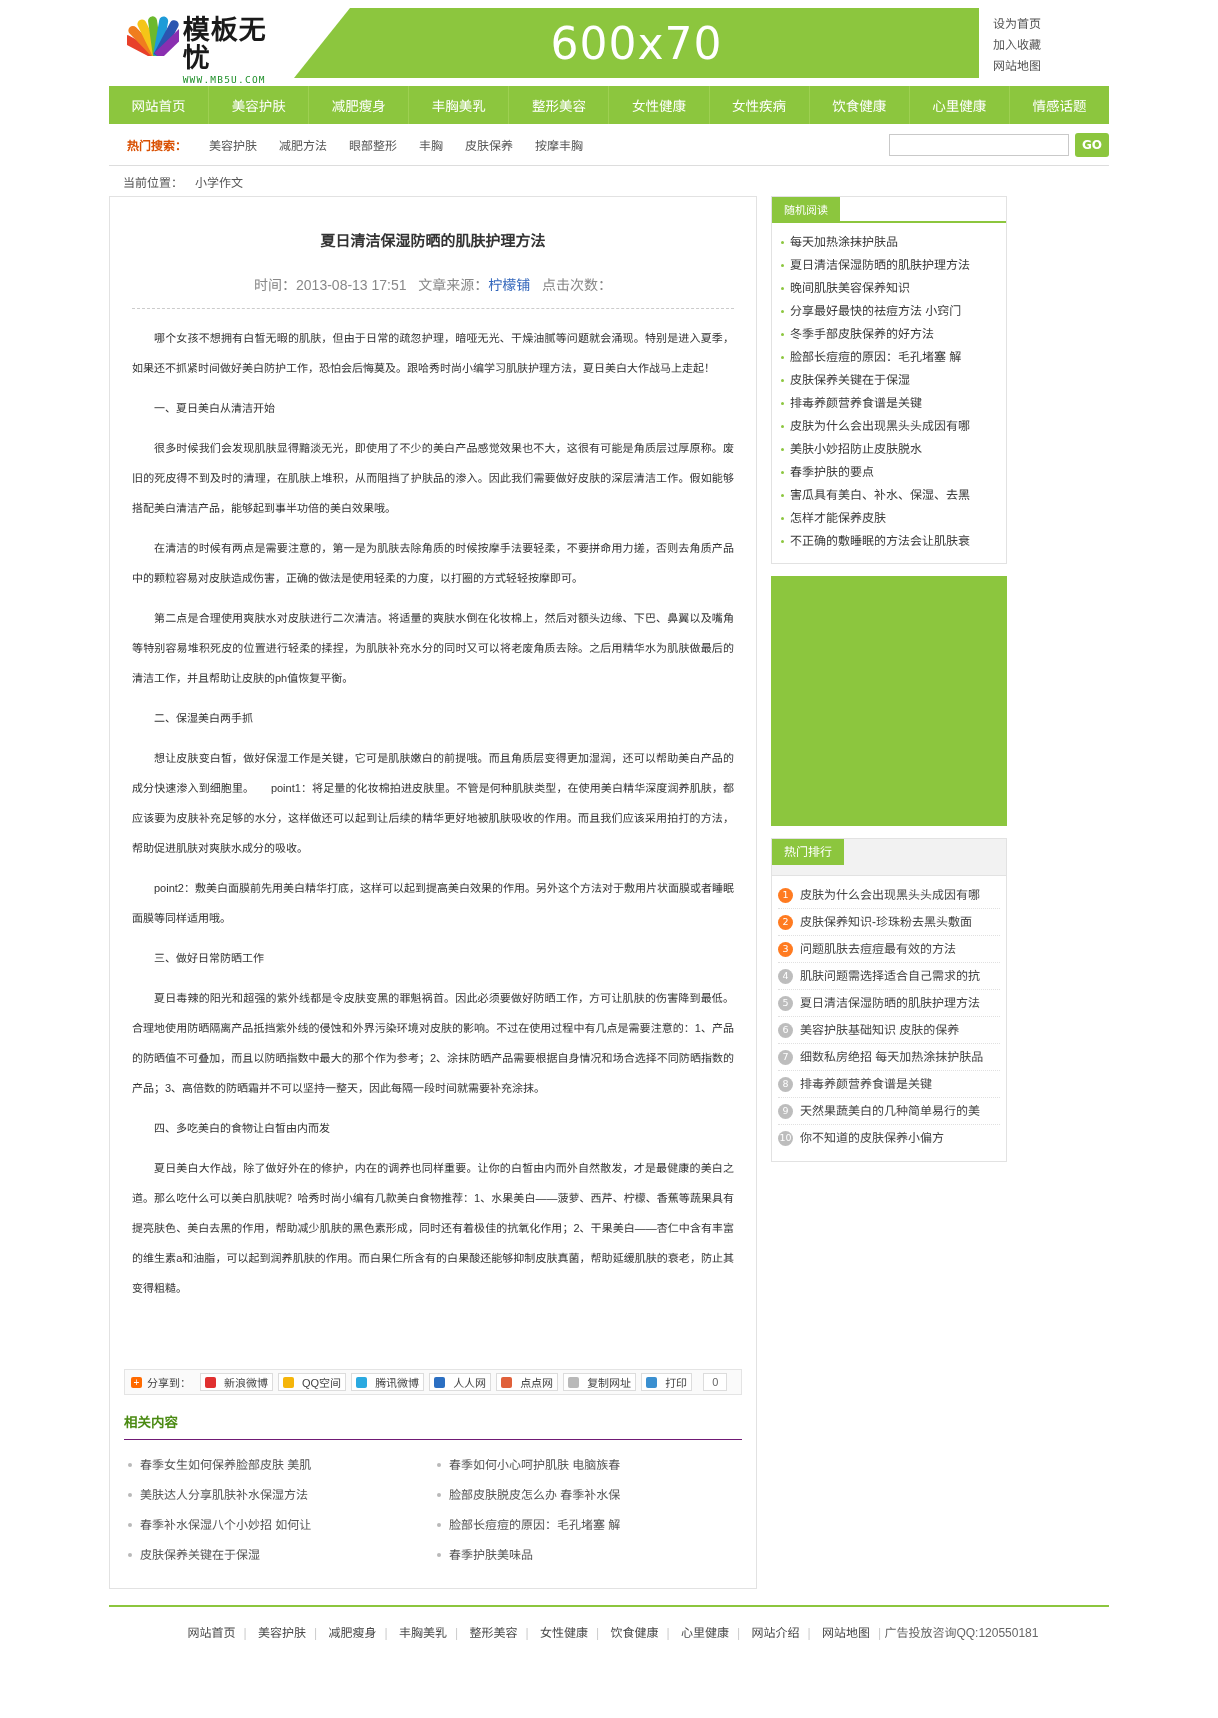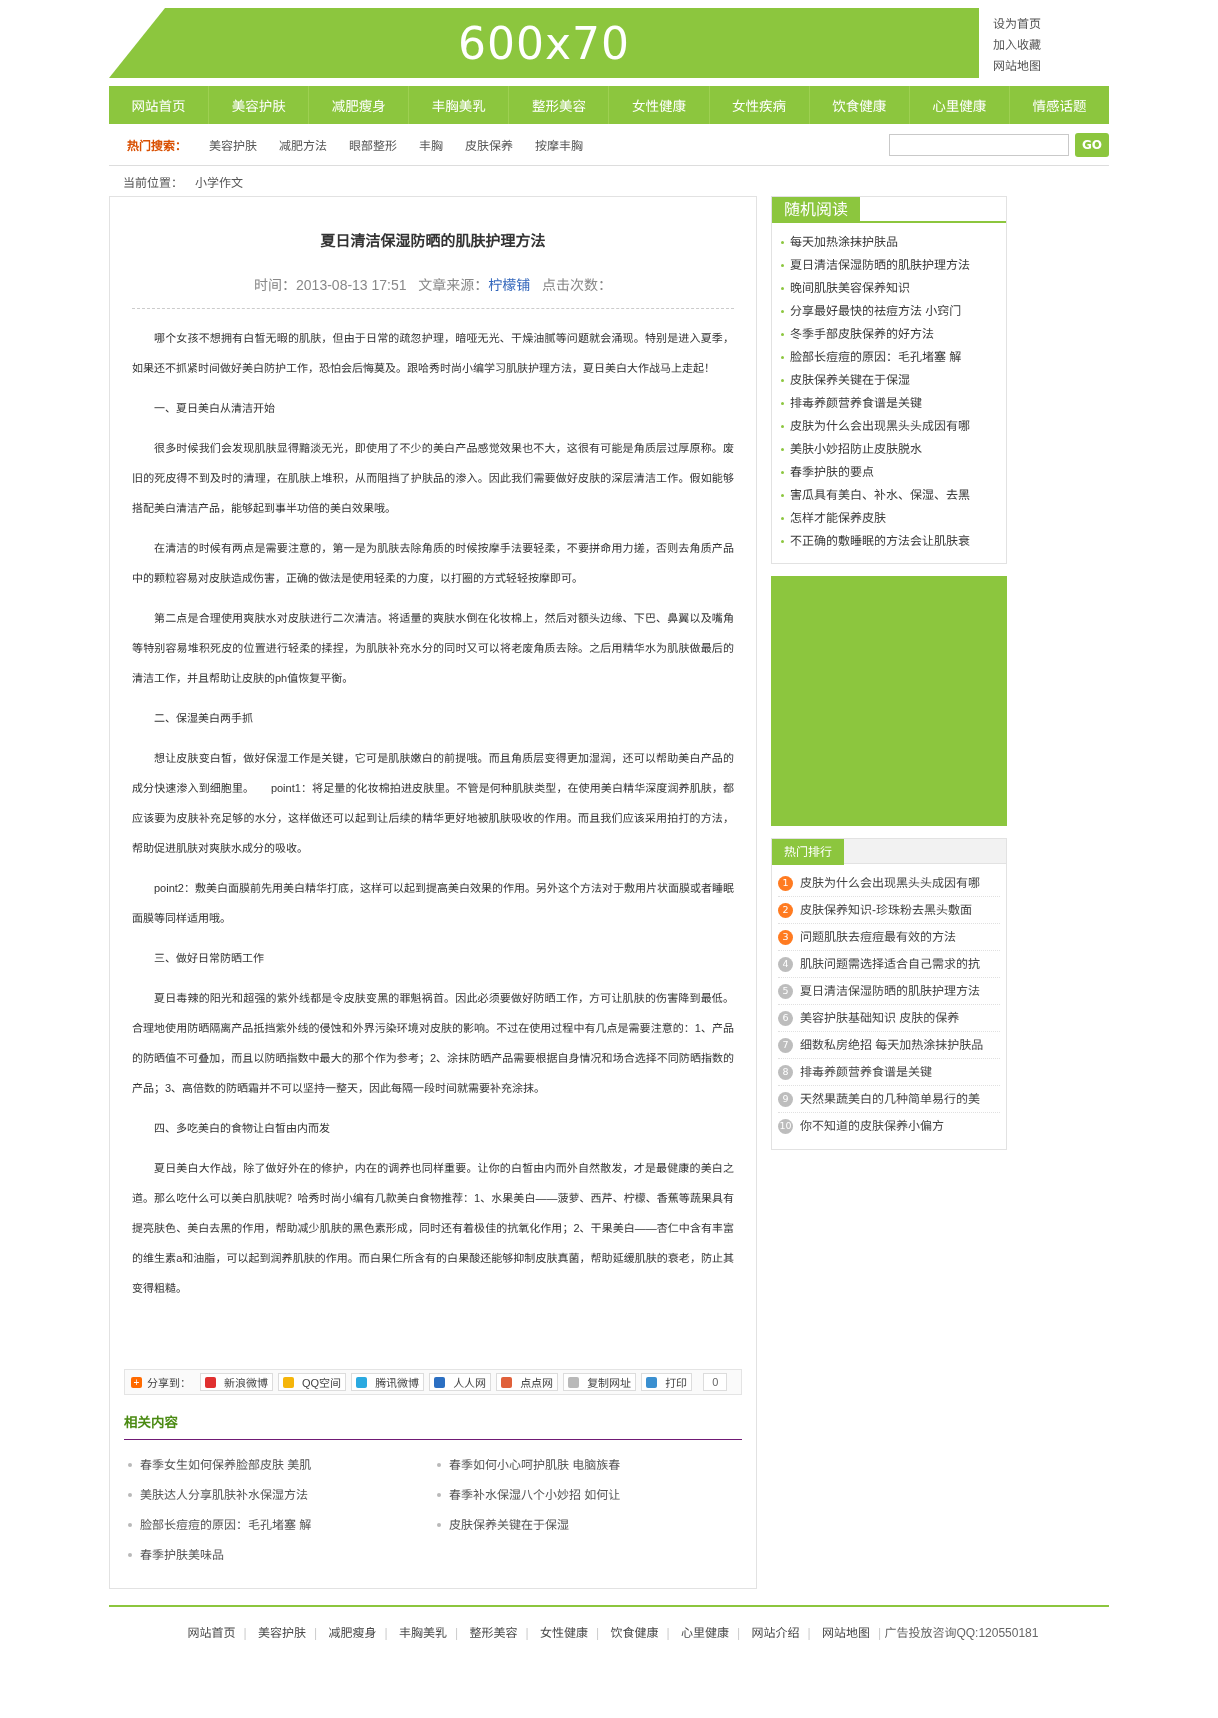--- a/index.html
+++ b/index.html
@@ -115,37 +115,37 @@
   }
   .rel-grid a:before {
     content: ""; position: absolute; left: 4px; top: 13px; width: 4px; height: 4px;
     background: #b9b9b9; border-radius: 50%;
   }
 
   
   .side-box { border: 1px solid #e2e2e2; background: #fff; margin-bottom: 12px; }
   .side-head { height: 26px; position: relative; border-bottom: 2px solid #8cc63e; background: #fff; }
   .side-head span {
-    display: inline-block; background: #8cc63e; color: #fff; font-size: 16px;
+    display: inline-block; background: #8cc63e; color: #fff; font-size: 11px;
     padding: 0 12px; line-height: 26px; height: 26px;
   }
   .side-list { padding: 8px 4px 10px; }
   .side-list a {
     display: block; font-size: 12px; color: #3a3a3a; text-decoration: none;
     line-height: 23px; padding-left: 14px; position: relative;
     white-space: nowrap; overflow: hidden; text-overflow: ellipsis;
   }
   .side-list a:before {
     content: ""; position: absolute; left: 5px; top: 10px; width: 3px; height: 3px;
     background: #8cc63e; border-radius: 50%;
   }
 
   .side-ad { width: 236px; height: 250px; background: #8cc63e; margin-bottom: 12px; }
 
-  .rank-head { background: #f2f2f2; border: 1px solid #e2e2e2; height: 26px; }
+  .rank-head { background: #f2f2f2; border: 1px solid #e2e2e2; height: 38px; }
   .rank-head span { display: inline-block; background: #8cc63e; color: #fff; font-size: 12px; line-height: 26px; padding: 0 12px; }
   .rank-box { border: 1px solid #e2e2e2; border-top: none; padding: 6px 6px 10px; }
   .rank-box a {
     display: flex; align-items: center; gap: 7px; text-decoration: none;
     color: #444; font-size: 12px; line-height: 26px; border-bottom: 1px dotted #e0e0e0;
     white-space: nowrap; overflow: hidden;
   }
   .rank-box a:last-child { border-bottom: none; }
   .rank-box .n {
     width: 15px; height: 15px; min-width: 15px; border-radius: 50%; background: #bdbdbd; color: #fff;
@@ -161,20 +161,37 @@
   .flinks a { color: #4a4a4a; text-decoration: none; margin: 0 8px; }
   .flinks .sep { color: #ccc; }
 </style>
 </head>
 <body>
 
 <div class="page">
 
   <div class="header wrap">
     <div class="header-inner">
+      <div class="logo">
+        <div class="logo-row">
+          <div class="logo-fan">
+            <i style="background:#e8402a; transform:rotate(-62deg)"></i>
+            <i style="background:#f07d1e; transform:rotate(-44deg)"></i>
+            <i style="background:#f5c518; transform:rotate(-26deg)"></i>
+            <i style="background:#6cb92d; transform:rotate(-8deg)"></i>
+            <i style="background:#1e9bd8; transform:rotate(10deg)"></i>
+            <i style="background:#2b55b0; transform:rotate(28deg)"></i>
+            <i style="background:#8a2fb0; transform:rotate(46deg)"></i>
+          </div>
+          <div class="logo-text">
+            <div class="logo-title">模板无忧</div>
+            <div class="logo-sub">WWW.MB5U.COM</div>
+          </div>
+        </div>
+      </div>
 
       <div class="banner">
         <div class="banner-label">600x70</div>
       </div>
 
       <div class="header-links">
         <a href="#">设为首页</a>
         <a href="#">加入收藏</a>
         <a href="#">网站地图</a>
       </div>
@@ -276,20 +293,21 @@
           </a>
           <span class="cnt">0</span>
         </div>
 
         <div class="related">
           <h3>相关内容</h3>
           <div class="rel-grid">
             <a href="#">春季女生如何保养脸部皮肤 美肌</a>
             <a href="#">春季如何小心呵护肌肤 电脑族春</a>
             <a href="#">美肤达人分享肌肤补水保湿方法</a>
+            <a href="#">脸部皮肤脱皮怎么办 春季补水保</a>
             <a href="#">春季补水保湿八个小妙招 如何让</a>
             <a href="#">脸部长痘痘的原因：毛孔堵塞 解</a>
             <a href="#">皮肤保养关键在于保湿</a>
             <a href="#">春季护肤美味品</a>
           </div>
         </div>
       </div>
 
       <div class="col-side">
 

